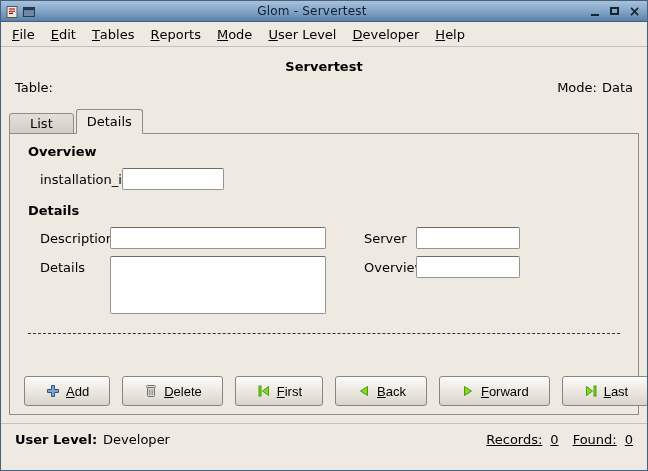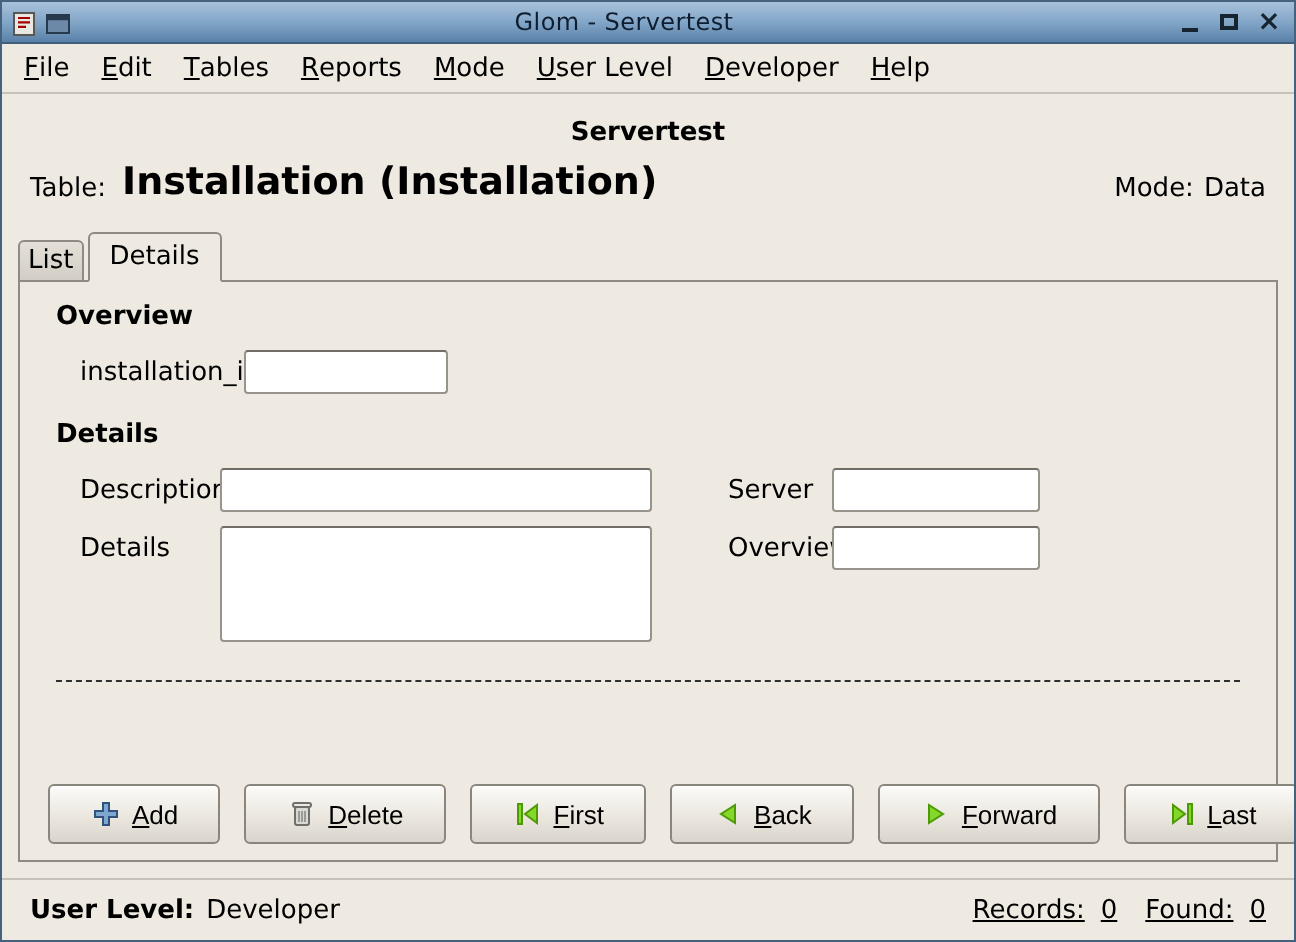--- a/index.html
+++ b/index.html
@@ -51,21 +51,21 @@
   .table-label{font-size:13px;}
   .table-title{font-size:19px;font-weight:bold;margin-left:8px;white-space:nowrap;}
   .flex-spacer{flex:1;}
   .mode-label{font-size:13px;}
   .mode-value{font-size:13px;margin-left:5px;}
   
   .tabs{display:flex;align-items:flex-end;padding-left:8px;margin-top:14px;margin-bottom:-1px;position:relative;z-index:2;}
   .tab{
     font-size:13px;
     border:1px solid #8f8b83;border-radius:3px 3px 0 0;
-    padding:2px 4px;
+    padding:2px 20px;
     background:linear-gradient(#e4e0d7,#d2cec5);
     margin-right:2px;white-space:nowrap;
   }
   .tab.active{
     background:#eeeae1;
     border-bottom:1px solid #eeeae1;
     padding:4px 10px 4px;
   }
   
   .frame{
@@ -113,22 +113,22 @@
     white-space:nowrap;
   }
   .left-group{display:flex;}
   .left-group .btn + .btn{margin-left:12px;}
   .nav-group{margin-left:auto;display:flex;}
   .nav-group .btn{margin-left:12px;}
   .btn svg{display:block;}
   
   .statusbar{
     flex:0 0 30px;border-top:1px solid #c6c2b9;
-    display:flex;align-items:center;
-    padding:0 14px;font-size:13px;background:#eeeae1;
+    display:flex;
+    padding:8px 14px;font-size:13px;background:#eeeae1;
   }
   .sb-bold{font-weight:bold;}
   .sb-val{margin-left:6px;}
   .sb-right{margin-left:auto;display:flex;align-items:baseline;text-decoration:underline;}
   .sb-right .gap-s{margin-left:8px;}
   .sb-right .gap-l{margin-left:14px;}
   u{text-decoration:underline;}
 </style>
 </head>
 <body>
@@ -174,21 +174,20 @@
     <span class="menu-item"><u>D</u>eveloper</span>
     <span class="menu-item"><u>H</u>elp</span>
   </div>
 
   <div class="content">
 
     <div class="db-title">Servertest</div>
 
     <div class="table-header">
       <span class="table-label">Table:</span>
-      <span class="table-title">Installation (Installation)</span>
       <span class="flex-spacer"></span>
       <span class="mode-label">Mode:</span>
       <span class="mode-value">Data</span>
     </div>
 
     <div class="tabs">
       <div class="tab">List</div>
       <div class="tab active">Details</div>
     </div>
 

